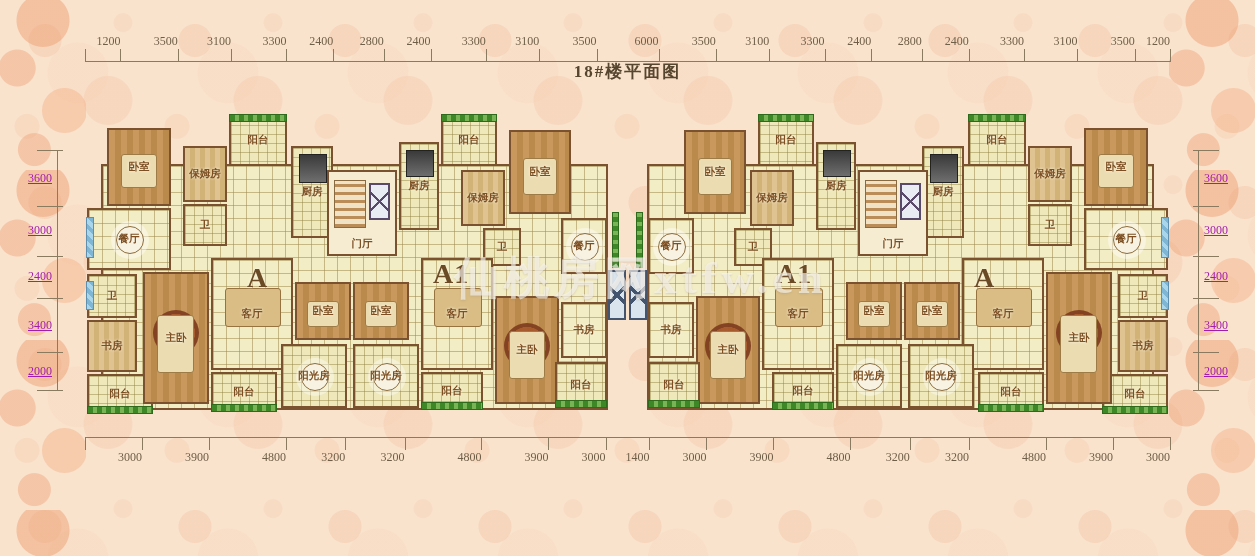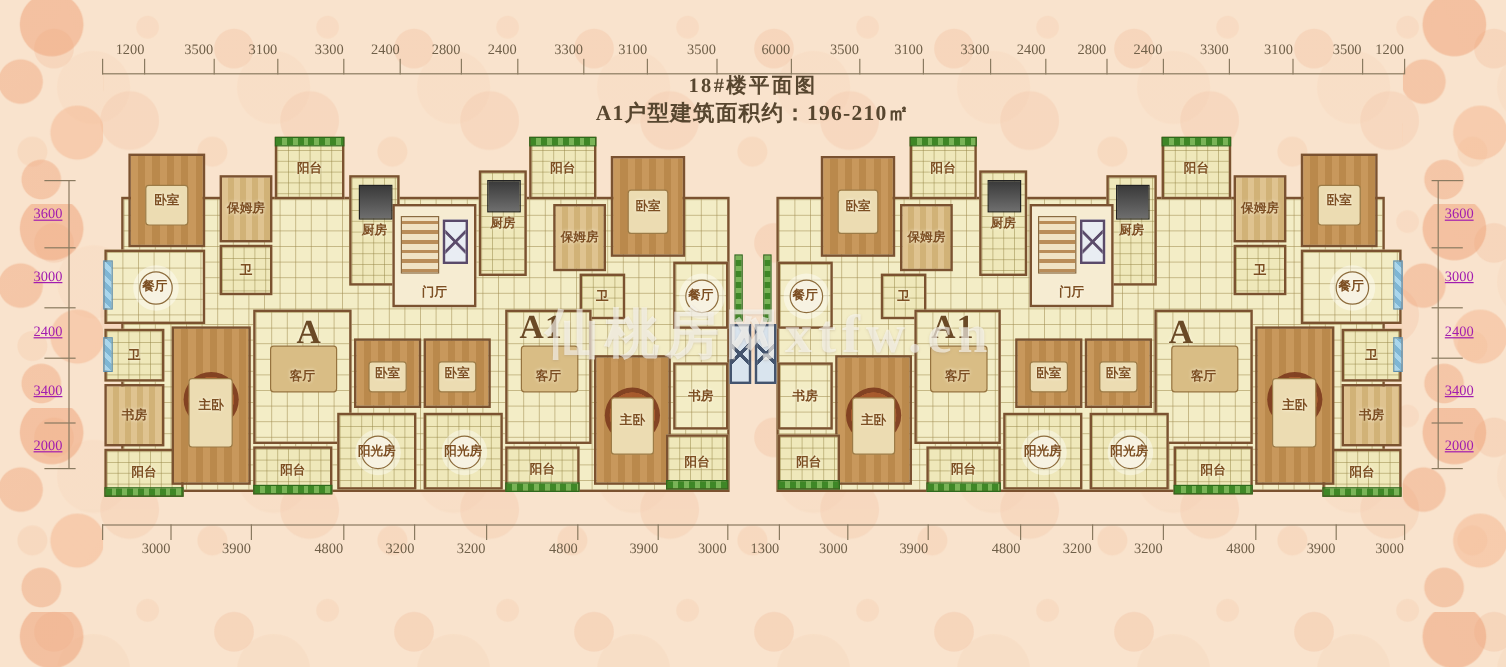--- a/index.html
+++ b/index.html
@@ -119,21 +119,20 @@
       <div class="seg" style="flex-grow: 2800;"><span>2800</span></div>
       <div class="seg" style="flex-grow: 2400;"><span>2400</span></div>
       <div class="seg" style="flex-grow: 3300;"><span>3300</span></div>
       <div class="seg" style="flex-grow: 3100;"><span>3100</span></div>
       <div class="seg" style="flex-grow: 3500;"><span>3500</span></div>
       <div class="seg" style="flex-grow: 1200;"><span>1200</span></div>
     </div>
 
   <div class="title-block">
     <div class="title-main">18#楼平面图</div>
-    <div class="title-sub">A1户型建筑面积约：196-210㎡</div>
   </div>
 
   <div class="vscale left" style="left:23px;top:150px;height:240px;">
       <div class="seg" style="flex-grow: 3600;">
         <span>3600</span>
       </div>
       <div class="seg" style="flex-grow: 3000;">
         <span>3000</span>
       </div>
       <div class="seg" style="flex-grow: 2400;">
@@ -401,21 +400,21 @@
 
   <div class="hscale bottom" style="left:85px;top:437px;width:1085px;">
       <div class="seg" style="flex-grow: 3000;"><span>3000</span></div>
       <div class="seg" style="flex-grow: 3900;"><span>3900</span></div>
       <div class="seg" style="flex-grow: 4800;"><span>4800</span></div>
       <div class="seg" style="flex-grow: 3200;"><span>3200</span></div>
       <div class="seg" style="flex-grow: 3200;"><span>3200</span></div>
       <div class="seg" style="flex-grow: 4800;"><span>4800</span></div>
       <div class="seg" style="flex-grow: 3900;"><span>3900</span></div>
       <div class="seg" style="flex-grow: 3000;"><span>3000</span></div>
-      <div class="seg" style="flex-grow: 1800;"><span>1300</span></div>
+      <div class="seg" style="flex-grow: 1800;"><span>1400</span></div>
       <div class="seg" style="flex-grow: 3000;"><span>3000</span></div>
       <div class="seg" style="flex-grow: 3900;"><span>3900</span></div>
       <div class="seg" style="flex-grow: 4800;"><span>4800</span></div>
       <div class="seg" style="flex-grow: 3200;"><span>3200</span></div>
       <div class="seg" style="flex-grow: 3200;"><span>3200</span></div>
       <div class="seg" style="flex-grow: 4800;"><span>4800</span></div>
       <div class="seg" style="flex-grow: 3900;"><span>3900</span></div>
       <div class="seg" style="flex-grow: 3000;"><span>3000</span></div>
     </div>
 

